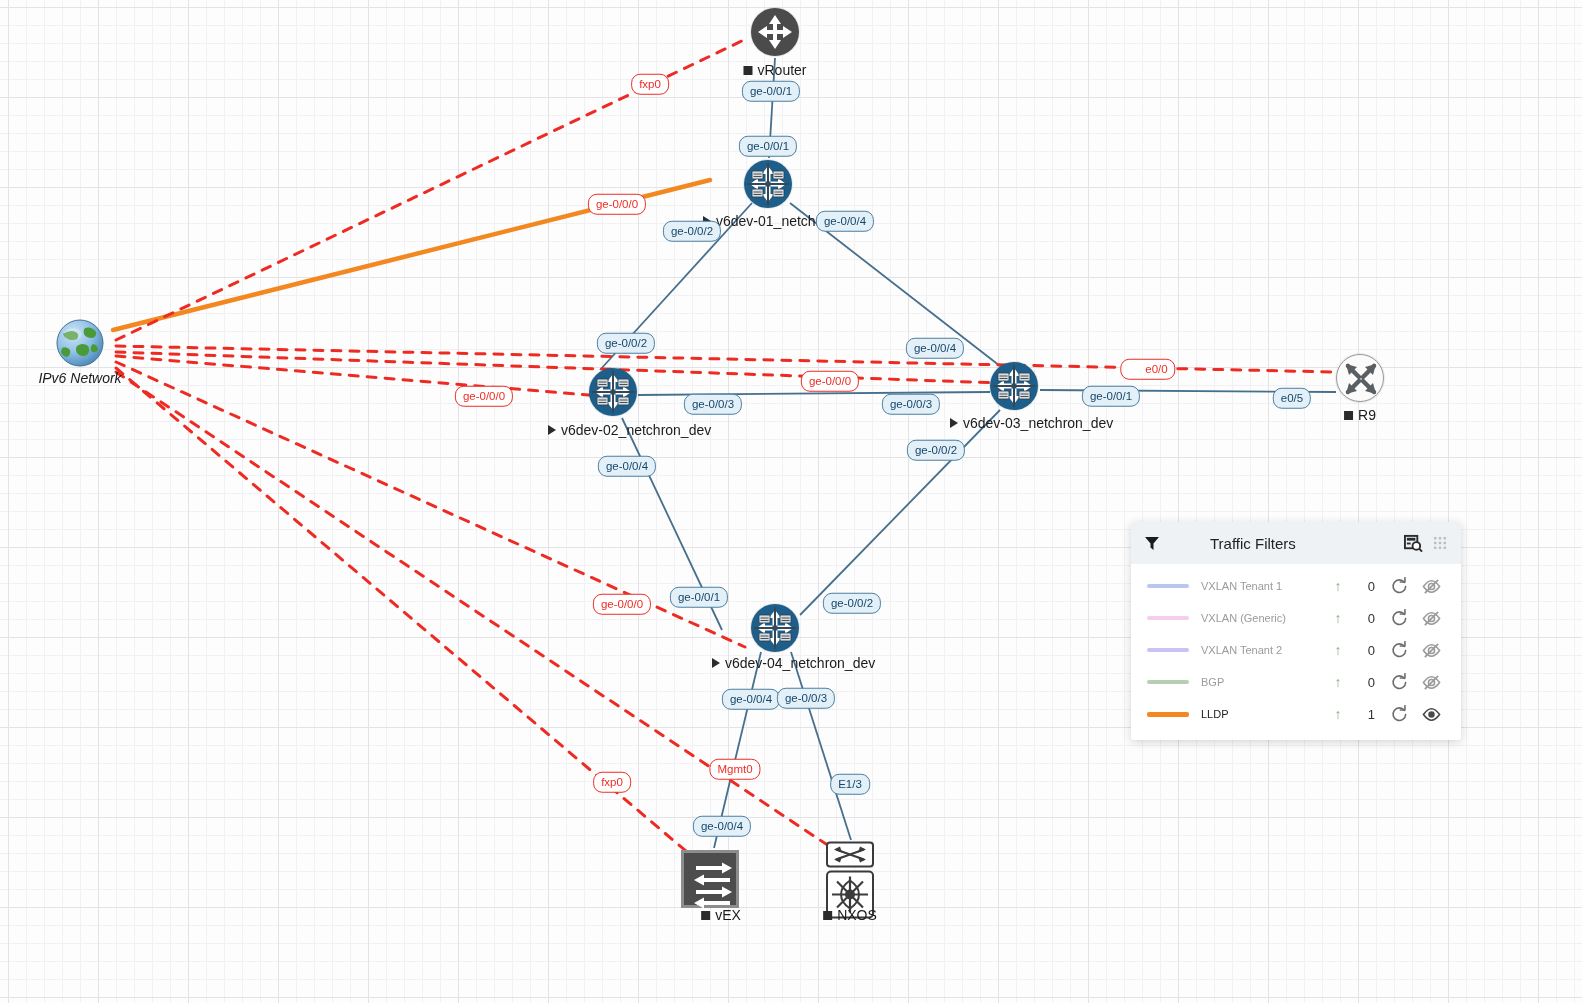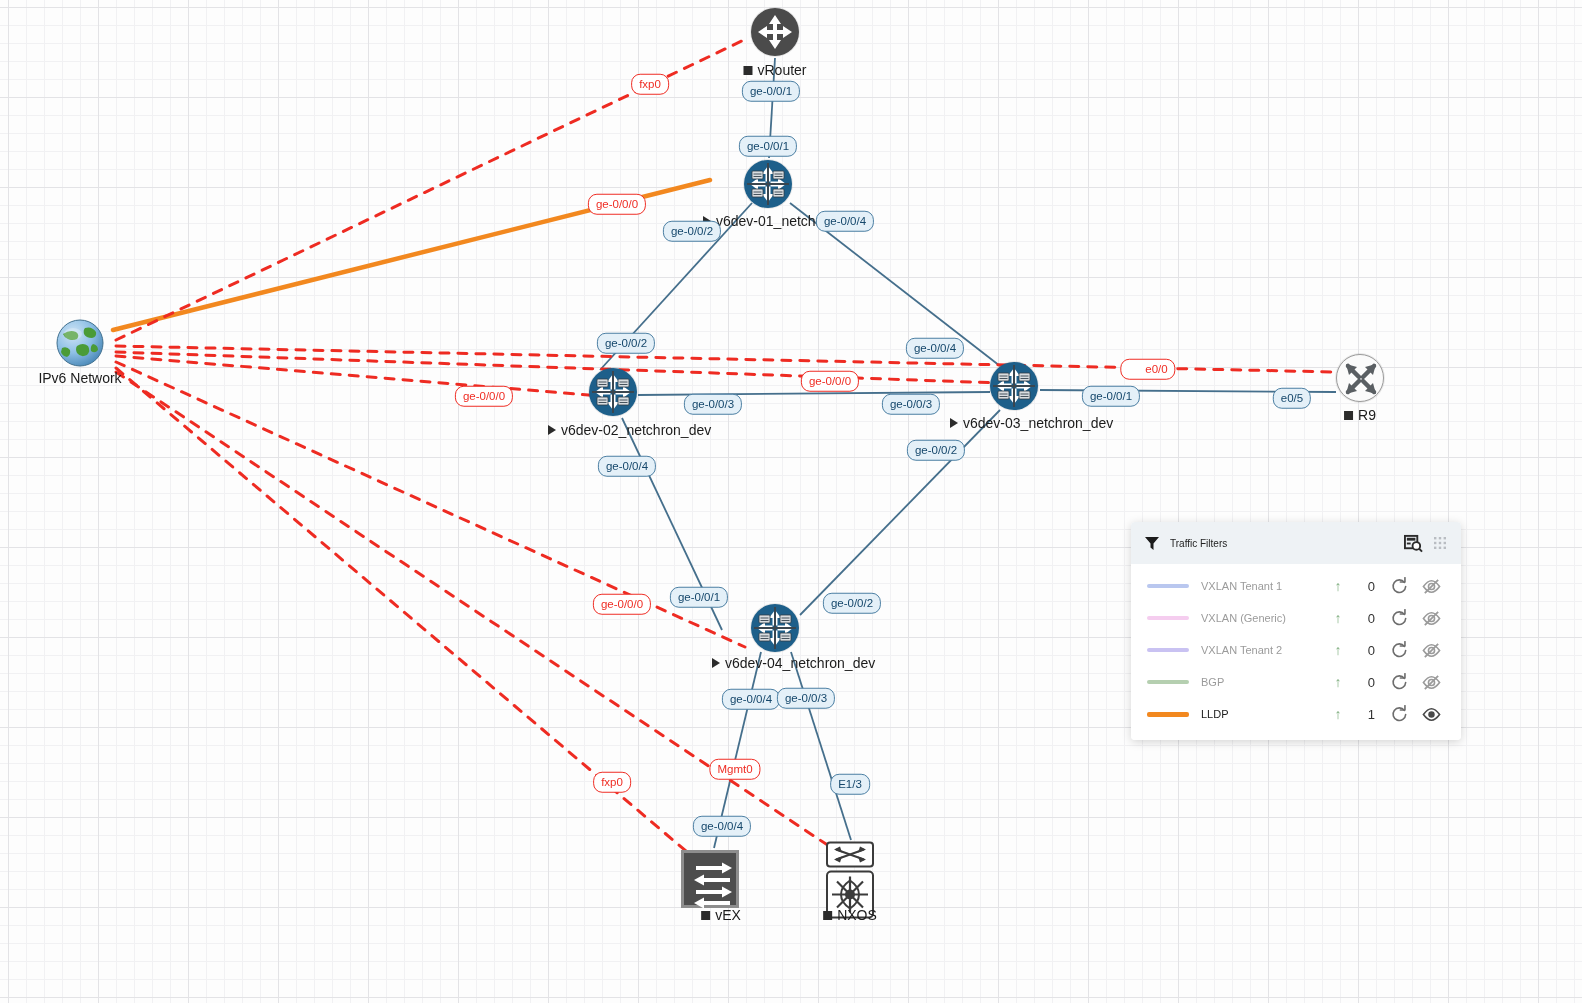--- a/index.html
+++ b/index.html
@@ -102,21 +102,21 @@
     box-shadow: 0 2px 10px rgba(0,0,0,.17);
     overflow: hidden;
   }
   .panel-head {
     height: 42px;
     background: #eef2f5;
     display: flex; align-items: center;
     padding: 0 14px 0 13px;
     gap: 10px;
   }
-  .panel-title { font-size: 10px; color: #222; flex: 1; }
+  .panel-title { font-size: 15px; color: #222; flex: 1; margin-left: 40px; }
   .hdr-icon { cursor: pointer; display: flex; align-items: center; }
   .panel-body { padding: 6px 0 10px 0; background: #fff; }
   .filter-row {
     display: flex; align-items: center;
     height: 32px;
     padding: 0 14px 0 16px;
   }
   .sw { width: 42px; height: 4px; border-radius: 2px; flex: none; }
   .sw.thick { height: 5px; }
   .f-name { flex: 1; padding-left: 12px; font-size: 11px; color: #9b9b9b; }
@@ -317,21 +317,21 @@
             <circle cx="25" cy="25" r="23" fill="url(#og)" stroke="#41708f" stroke-width="1"></circle>
             <g fill="#4a9b37">
               <path d="M8 16 q7 -5 13 -2 q4 3 1 7 q-5 2 -9 0 q-4 -2 -5 -5z"></path>
               <path d="M22 28 q6 -4 11 0 q3 5 -1 9 q-6 3 -10 -2 q-2 -4 0 -7z"></path>
               <path d="M30 10 q7 -2 11 4 q1 5 -4 6 q-6 0 -8 -4 q-1 -4 1 -6z"></path>
               <path d="M7 30 q5 -2 8 2 q1 5 -3 7 q-5 -1 -6 -5z"></path>
               <path d="M38 26 q5 1 5 6 q-3 4 -7 1 q-1 -5 2 -7z"></path>
             </g>
             <ellipse cx="18" cy="16" rx="9" ry="6" fill="#ffffff" opacity="0.25"></ellipse>
           </svg></div>
-        <div class="node-label" style="left: 80px; top: 370px;">
+        <div class="node-label" style="left: 80px; top: 370px; font-style: italic;">
           <span>IPv6 Network</span>
         </div>
       </div>
       <div class="node">
         <div class="node-gfx" style="left: 1360px; top: 378px;">
           <div class="rtr-circle light"><svg width="48" height="48" viewBox="0 0 48 48">
               <g stroke="#5a5f63" stroke-width="4.5" stroke-linecap="round" fill="none">
                 <line x1="22" y1="22" x2="11" y2="11"></line>
                 <line x1="26" y1="22" x2="37" y2="11"></line>
                 <line x1="22" y1="26" x2="11" y2="37"></line>

